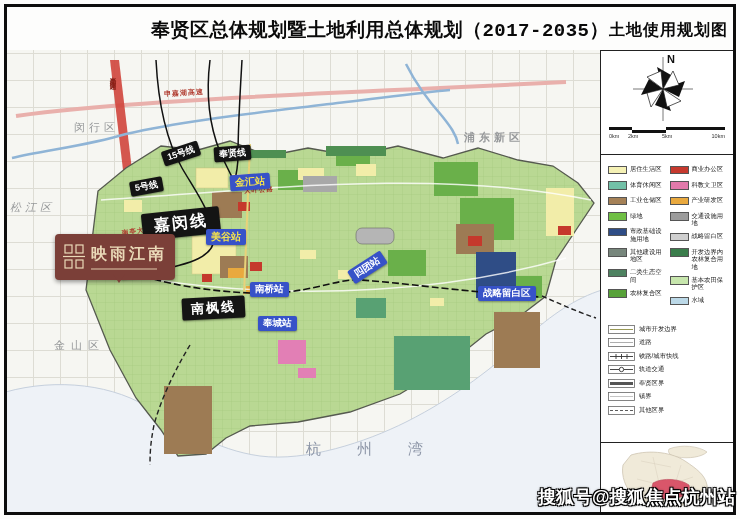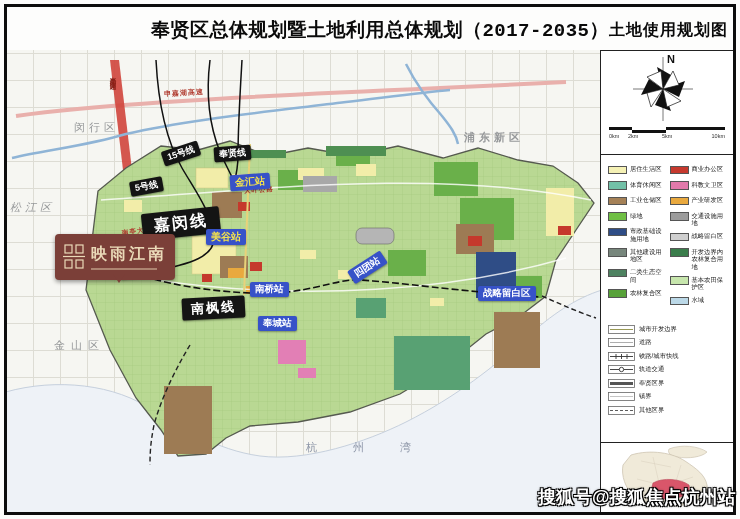--- a/index.html
+++ b/index.html
@@ -17,21 +17,21 @@
   .map-area { position:absolute; left:6px; top:50px; width:594px; height:463px; overflow:hidden;
     background-color:#f6f6f2;
     background-image:
       repeating-linear-gradient(0deg, #dddcd4 0, #dddcd4 1px, transparent 1px, transparent 27px),
       repeating-linear-gradient(90deg, #dddcd4 0, #dddcd4 1px, transparent 1px, transparent 27px);
   }
   .map-area svg.base { position:absolute; left:0; top:0; }
 
   .map-label { position:absolute; white-space:nowrap; }
   .region-name { color:#97999b; font-size:11px; letter-spacing:4px; font-weight:400; }
-  .bay-name { color:#8b94a6; font-size:11px; letter-spacing:36px; }
+  .bay-name { color:#8b94a6; font-size:15px; letter-spacing:36px; }
 
   .line-tag { background:#141414; color:#ffffff; font-weight:700; border-radius:2px; padding:1px 5px; font-size:9px; box-shadow:0 1px 2px rgba(0,0,0,.4); }
   .line-tag.big { font-size:16px; padding:3px 12px; letter-spacing:2px; }
   .line-tag.mid { font-size:13px; padding:2px 9px; letter-spacing:2px; }
 
   .sta-tag { background:#3752c8; color:#ffffff; font-weight:700; border-radius:2px; padding:1px 5px; font-size:9.5px; box-shadow:0 1px 2px rgba(0,0,0,.35); }
   .sta-tag.gold { color:#f3e24d; font-size:10px; }
 
   .road-name { font-size:6.5px; color:#b03a2e; font-weight:700; letter-spacing:1px; }
   .road-name.gold { color:#c89b2a; }

